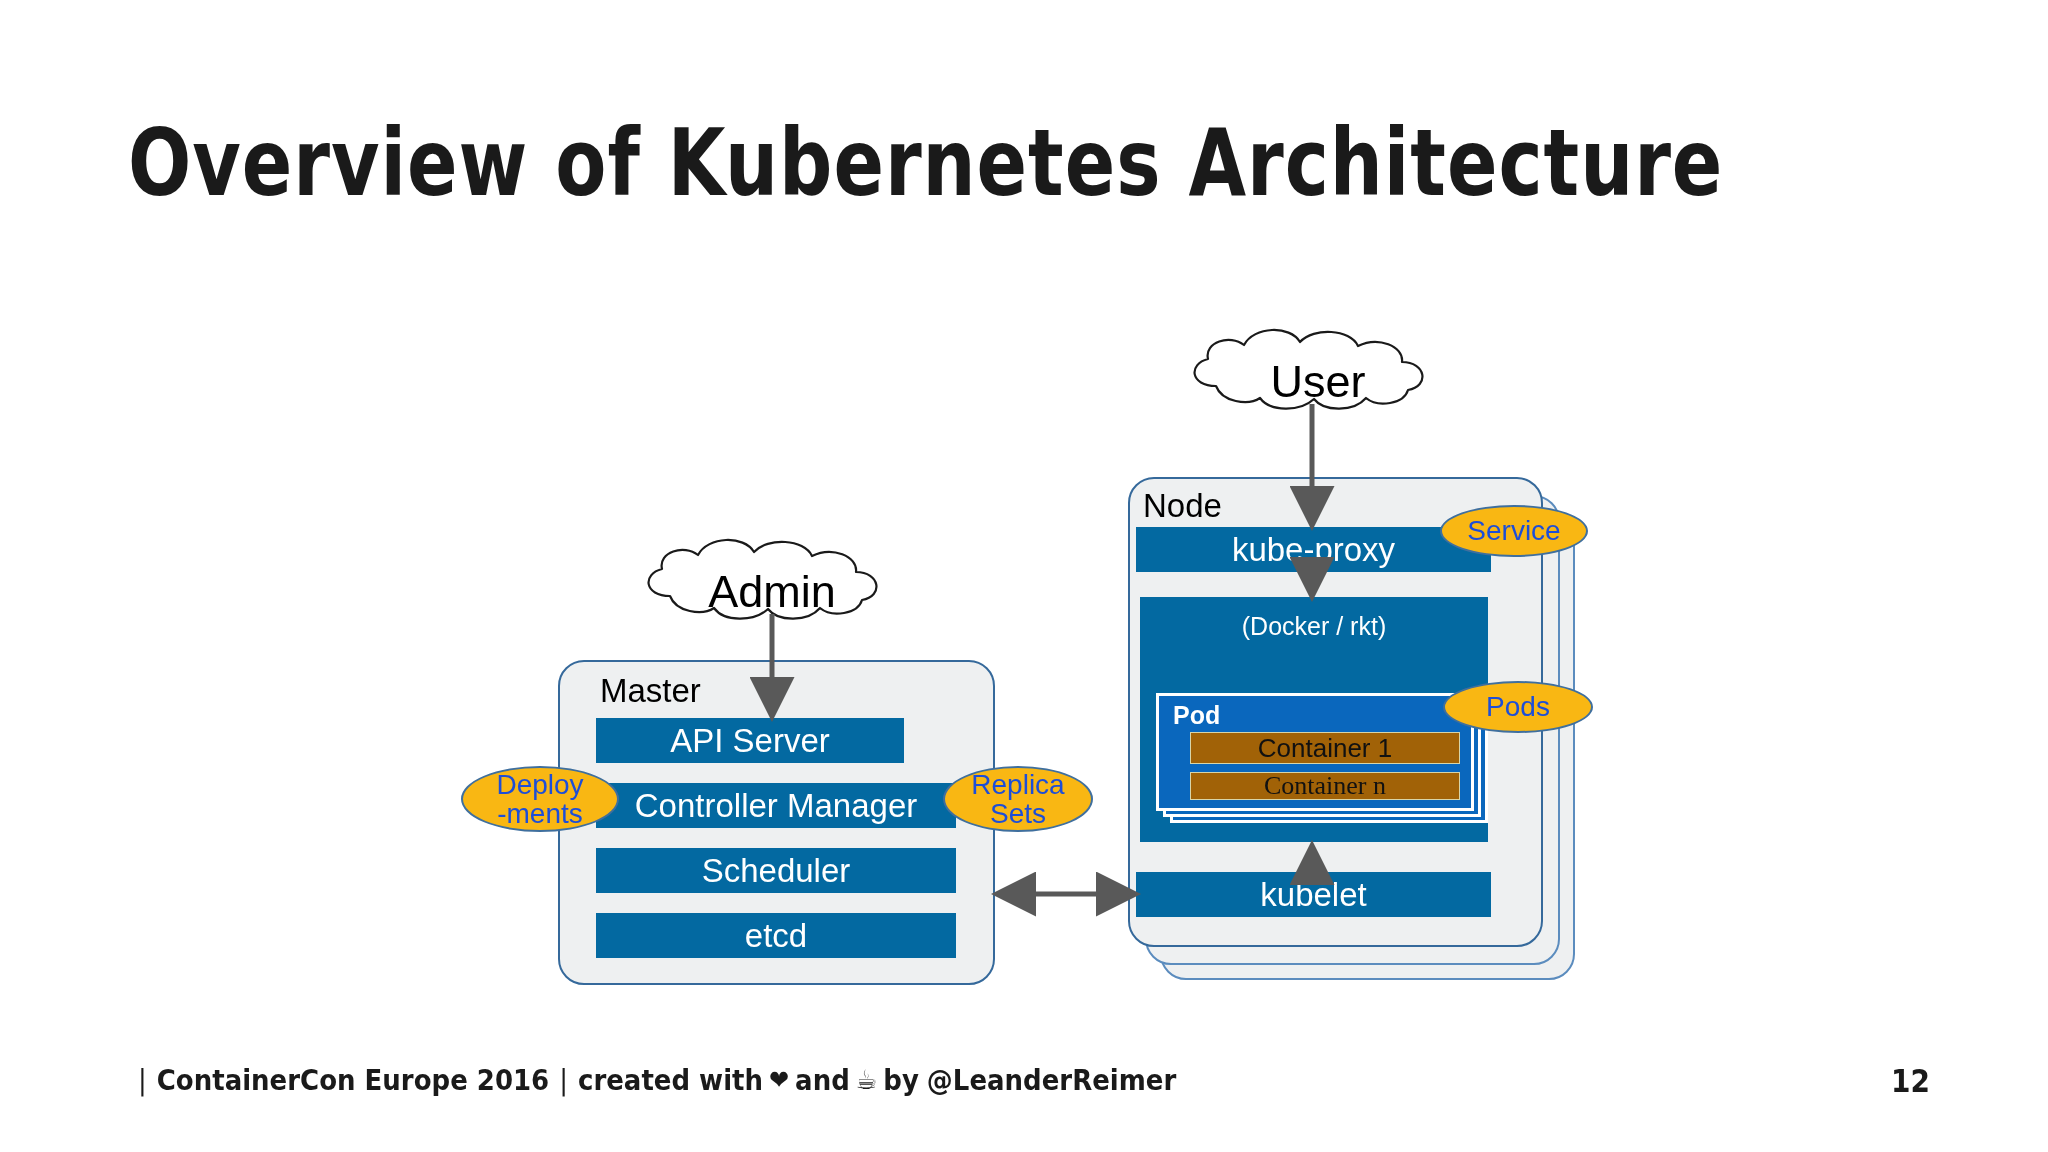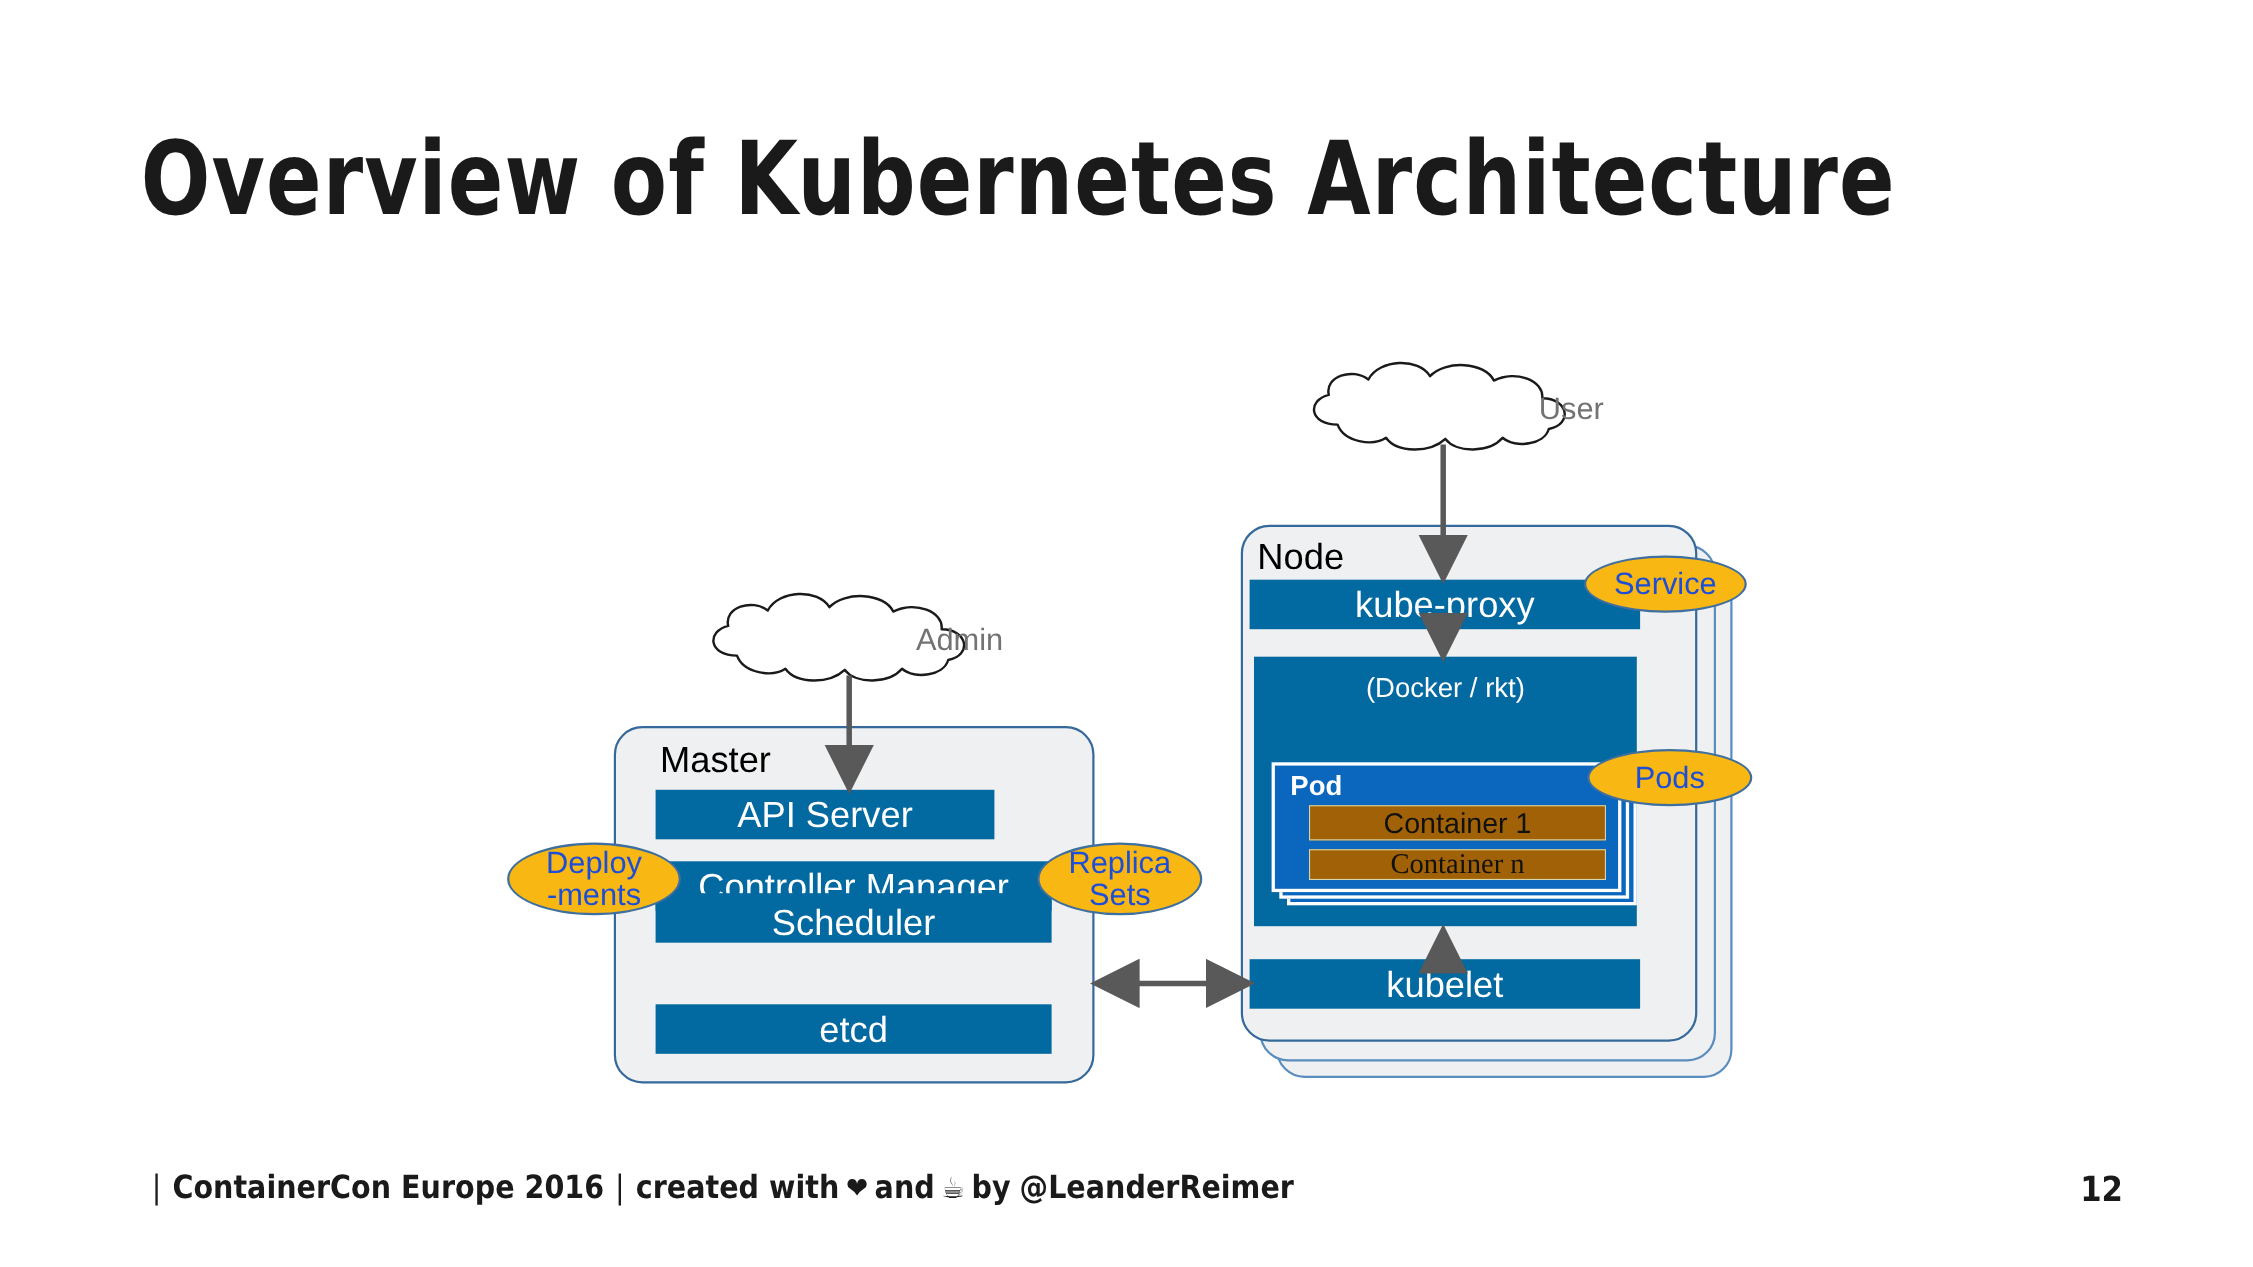--- a/index.html
+++ b/index.html
@@ -37,23 +37,23 @@
     top: 0;
     width: 2048px;
     height: 1152px;
   }
   #diagram > * { position: absolute; }
 
   
   .cloud-label {
     position: absolute;
     width: 100%;
-    text-align: right;
-    font-size: 28px;
-    color: #737373;
+    text-align: center;
+    font-size: 45px;
+    color: #000000;
     font-family: "Liberation Sans", sans-serif;
   }
 
   
   .panel {
     background: #eef0f1;
     border: 2px solid #35699b;
     border-radius: 26px;
     box-sizing: border-box;
   }
@@ -182,21 +182,21 @@
 
   <div class="panel" style="left:558px; top:660px; width:437px; height:325px;"></div>
   <div class="panel-title" style="left:600px; top:672px;">Master</div>
 
   <div class="bar" style="left:596px; top:718px; width:308px; height:45px;">
     <span>API Server</span>
   </div>
   <div class="bar" style="left:596px; top:783px; width:360px; height:45px;">
     <span>Controller Manager</span>
   </div>
-  <div class="bar" style="left:596px; top:812px; width:360px; height:45px;justify-content:flex-end;">
+  <div class="bar" style="left:596px; top:848px; width:360px; height:45px;">
     <span>Scheduler</span>
   </div>
   <div class="bar" style="left:596px; top:913px; width:360px; height:45px;">
     <span>etcd</span>
   </div>
 
   <div class="panel" style="left:1128px; top:477px; width:415px; height:470px;"></div>
   <div class="panel-title" style="left:1143px; top:487px;">Node</div>
 
   <div class="bar" style="left:1136px; top:527px; width:355px; height:45px;">

